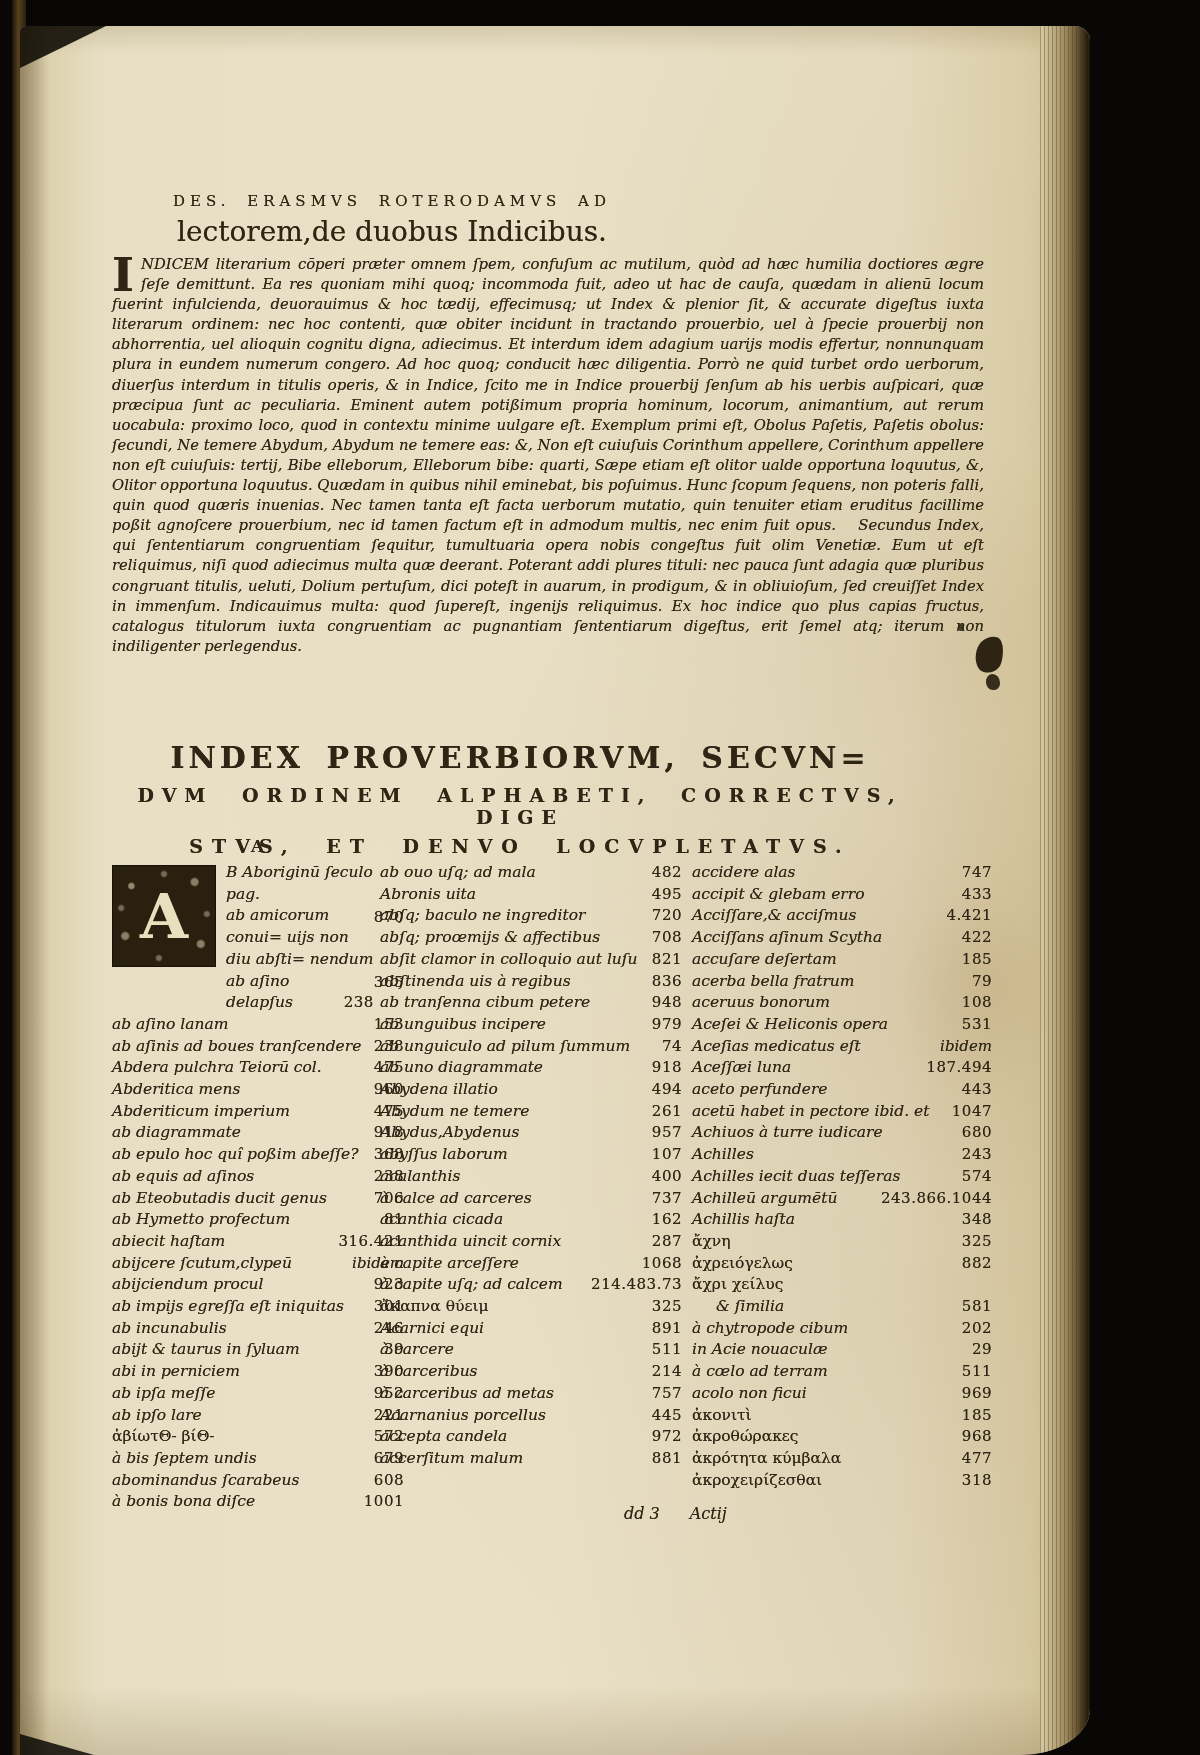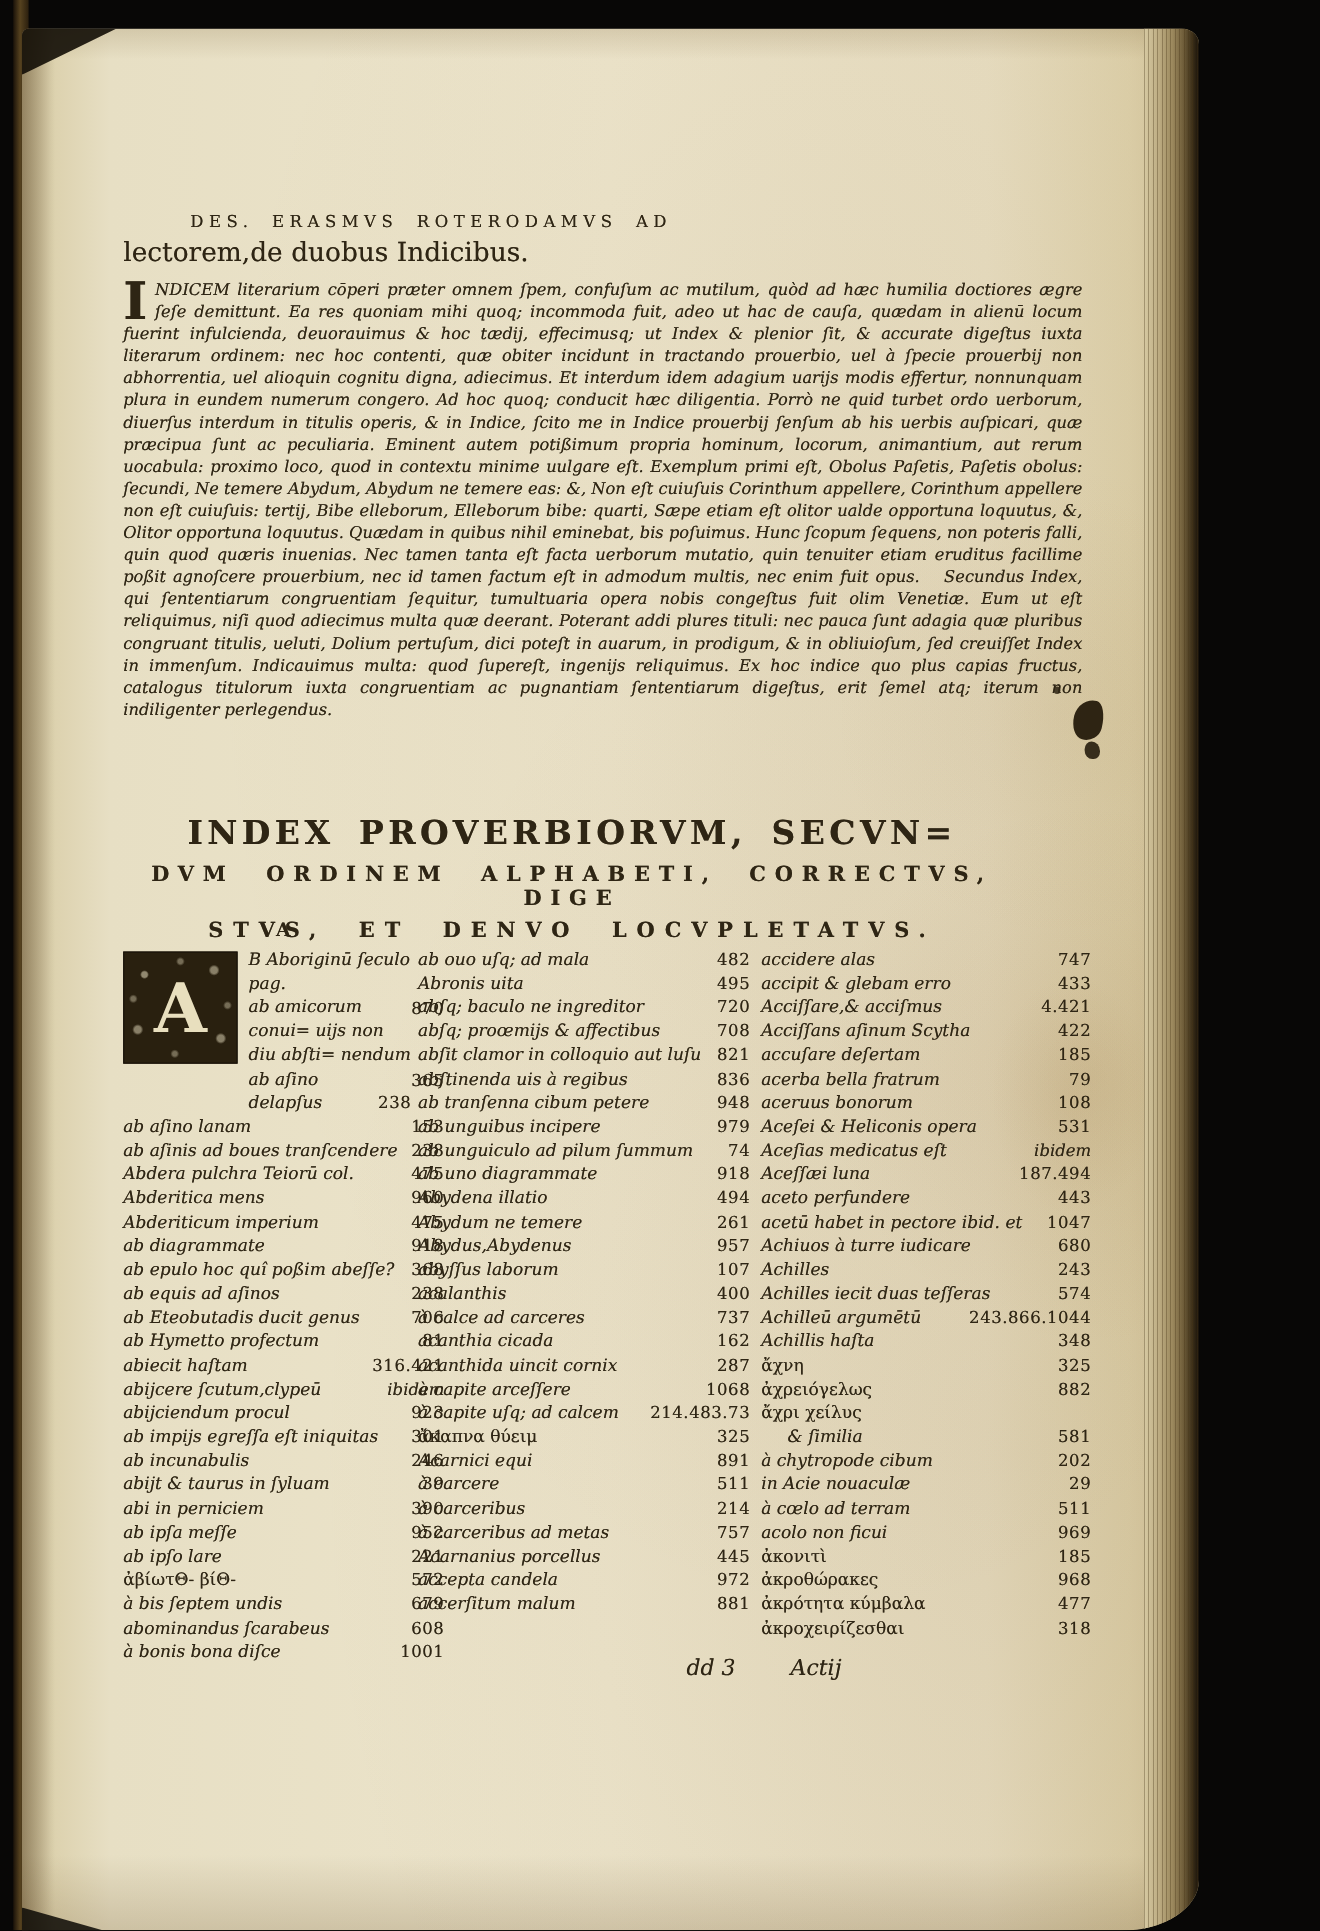--- a/index.html
+++ b/index.html
@@ -36,21 +36,21 @@
   .b2{left:966px;top:648px;width:14px;height:16px;border-radius:50% 60% 45% 55%;opacity:.88;}
   .b3{left:938px;top:598px;width:6px;height:7px;border-radius:50%;opacity:.8;}
   .stain{position:absolute;left:880px;top:860px;width:150px;height:220px;pointer-events:none;
         background:radial-gradient(ellipse at center,rgba(150,112,55,.10),transparent 70%);}
 
   .content{position:absolute;inset:0;color:#2e2514;z-index:2;}
   .content [data-name]{text-shadow:0 0 .5px rgba(46,37,20,.65);}
 
   .hdr1{position:absolute;left:92px;top:166px;width:560px;text-align:center;
         font-size:15px;letter-spacing:5px;word-spacing:7px;}
-  .hdr2{position:absolute;left:92px;top:189px;width:560px;text-align:left;font-size:24px;}
+  .hdr2{position:absolute;left:92px;top:189px;width:560px;text-align:center;font-size:28px;}
 
   .preface{position:absolute;left:92px;top:228px;width:872px;font-size:14.8px;
         line-height:20.1px;text-align:justify;font-style:italic;}
   .dropcap{float:left;font-style:normal;font-size:47px;line-height:37px;
         margin:2px 7px 0 0;font-weight:600;}
 
   .ititle{position:absolute;left:60px;top:714px;width:880px;text-align:center;font-weight:bold;}
   .t1{font-size:30px;letter-spacing:4px;word-spacing:8px;}
   .t2{font-size:19px;letter-spacing:8px;word-spacing:14px;margin-top:9px;}
   .t3{font-size:19px;letter-spacing:9px;word-spacing:14px;margin-top:7px;}
@@ -78,22 +78,22 @@
 
   .entry{display:flex;justify-content:space-between;gap:8px;line-height:21.7px;min-height:21.7px;}
   .entry .t{font-style:italic;}
   .entry .n{font-style:normal;font-size:15px;letter-spacing:.5px;white-space:nowrap;align-self:flex-end;}
   .entry .n.word{font-style:italic;letter-spacing:0;}
   .entry.gk .t{font-style:normal;}
   .entry.ind .t{margin-left:24px;}
   .entry.block{display:block;}
   .entry.block .n{float:right;margin-top:23px;}
 
-  .footer{position:absolute;left:604px;top:1478px;display:flex;gap:50px;
-        font-style:italic;font-size:20px;justify-content:center;}
+  .footer{position:absolute;left:604px;top:1478px;display:flex;gap:30px;
+        font-style:italic;font-size:16px;justify-content:center;}
 </style>
 </head>
 <body>
 
 <div class="stage" data-name="book-photo">
   <div class="spine" data-name="binding-edge"></div>
 
   <div class="page" data-name="book-page">
     <div class="tear-tl" data-name="page-corner-shadow-top-left"></div>
     <div class="tear-bl" data-name="page-corner-shadow-bottom-left"></div>

